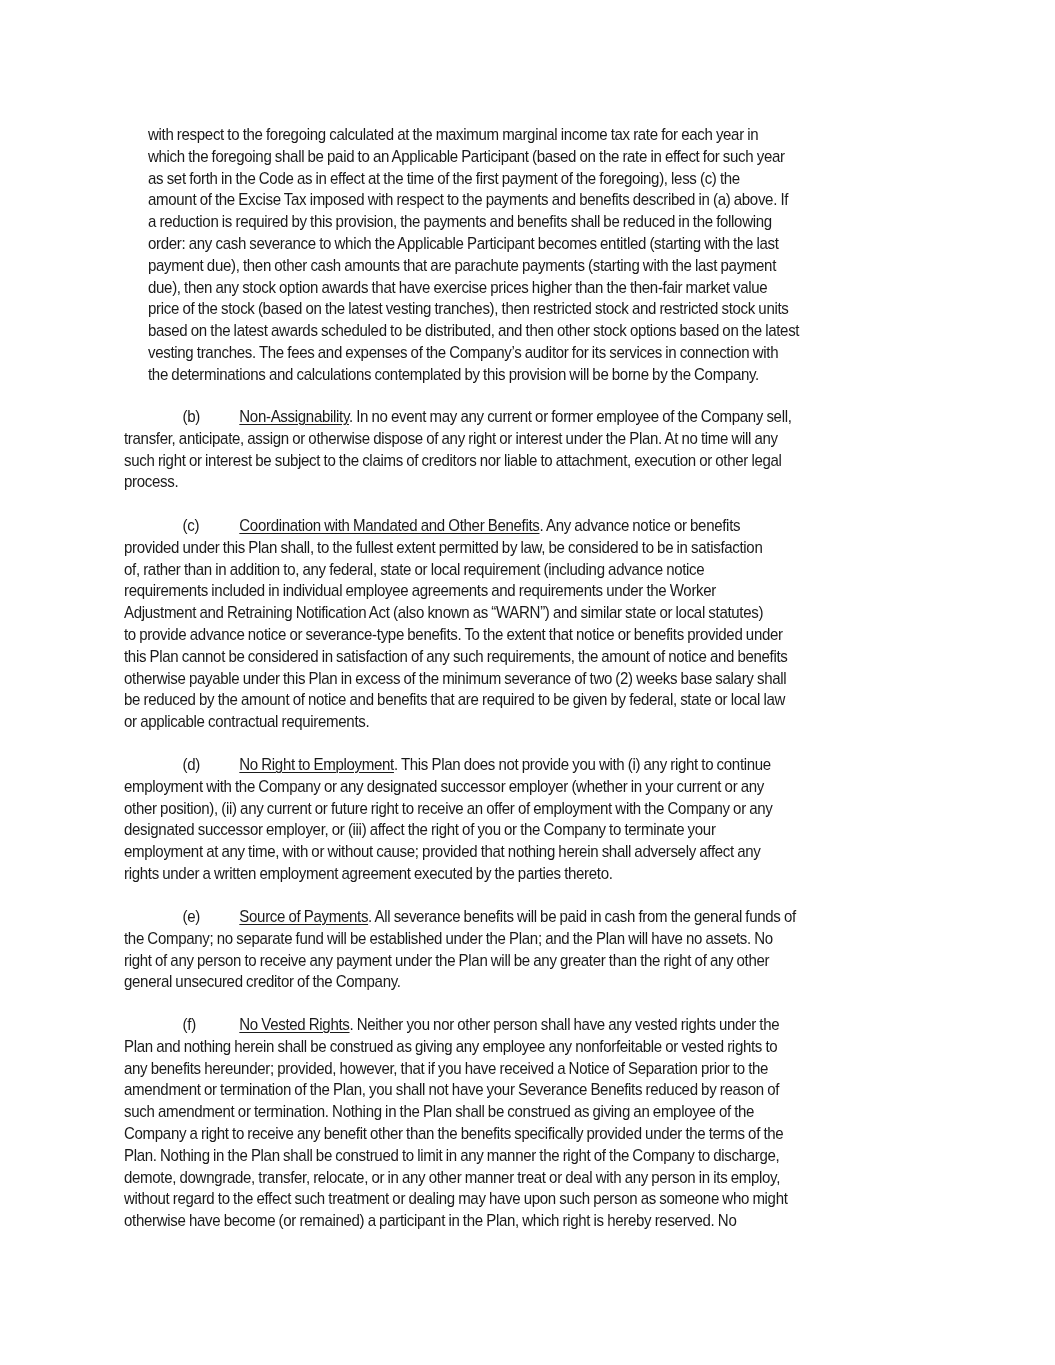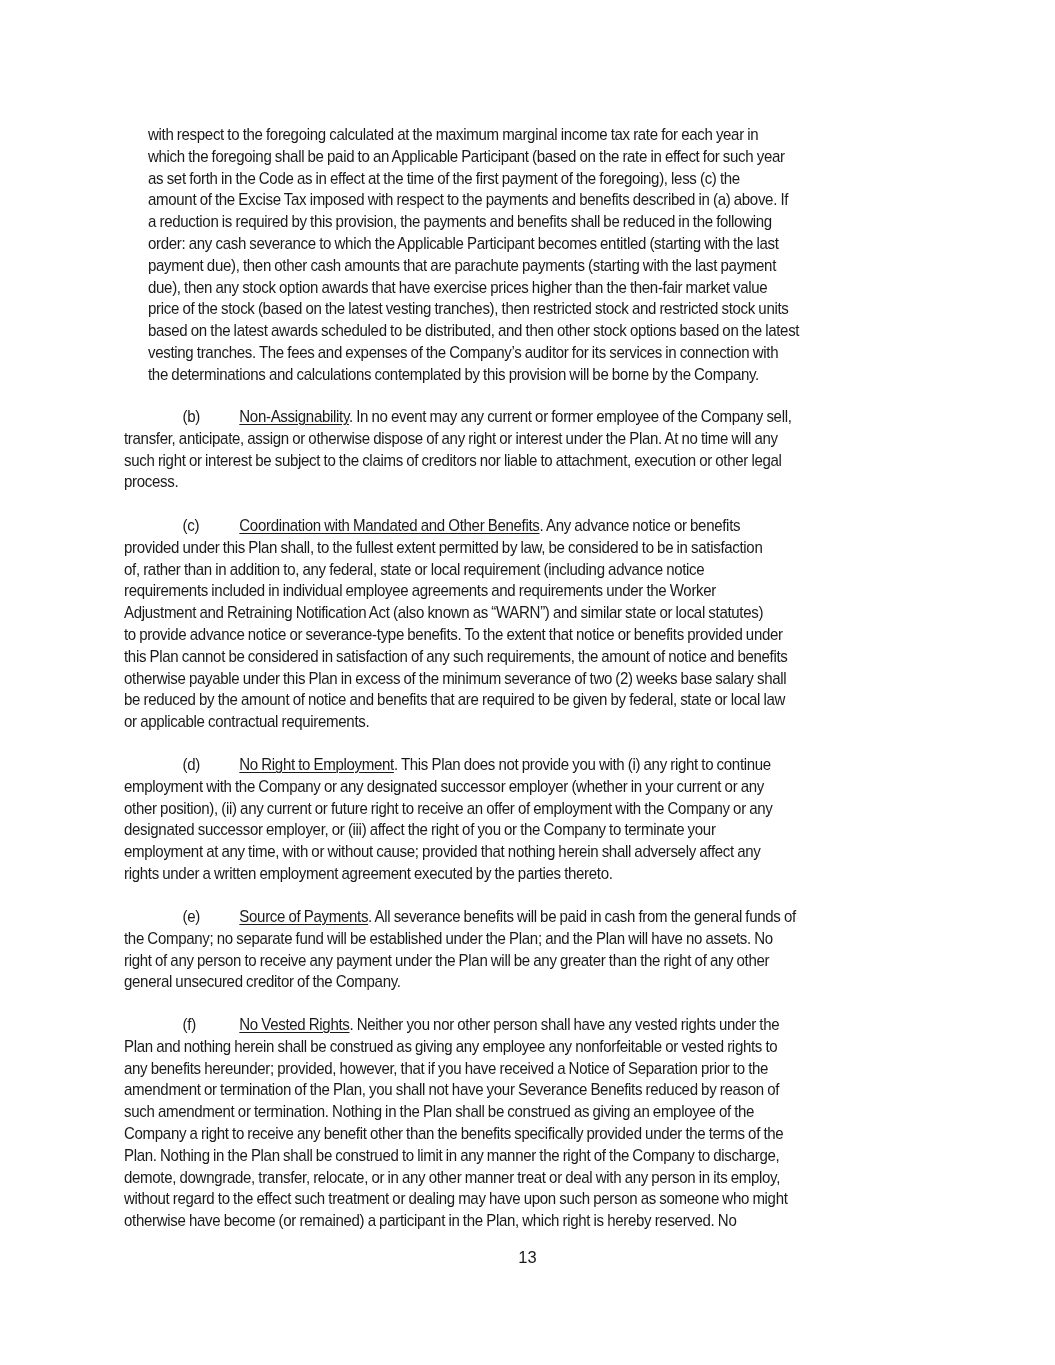--- a/index.html
+++ b/index.html
@@ -121,15 +121,14 @@
     <span class="line">any benefits hereunder; provided, however, that if you have received a Notice of Separation prior to the</span>
     <span class="line">amendment or termination of the Plan, you shall not have your Severance Benefits reduced by reason of</span>
     <span class="line">such amendment or termination.  Nothing in the Plan shall be construed as giving an employee of the</span>
     <span class="line">Company a right to receive any benefit other than the benefits specifically provided under the terms of the</span>
     <span class="line">Plan. Nothing in the Plan shall be construed to limit in any manner the right of the Company to discharge,</span>
     <span class="line">demote, downgrade, transfer, relocate, or in any other manner treat or deal with any person in its employ,</span>
     <span class="line">without regard to the effect such treatment or dealing may have upon such person as someone who might</span>
     <span class="line">otherwise have become (or remained) a participant in the Plan, which right is hereby reserved. No</span>
   </div>
 
-  <div class="page-number">13</div>
 
 </div>
 
 </body></html>

